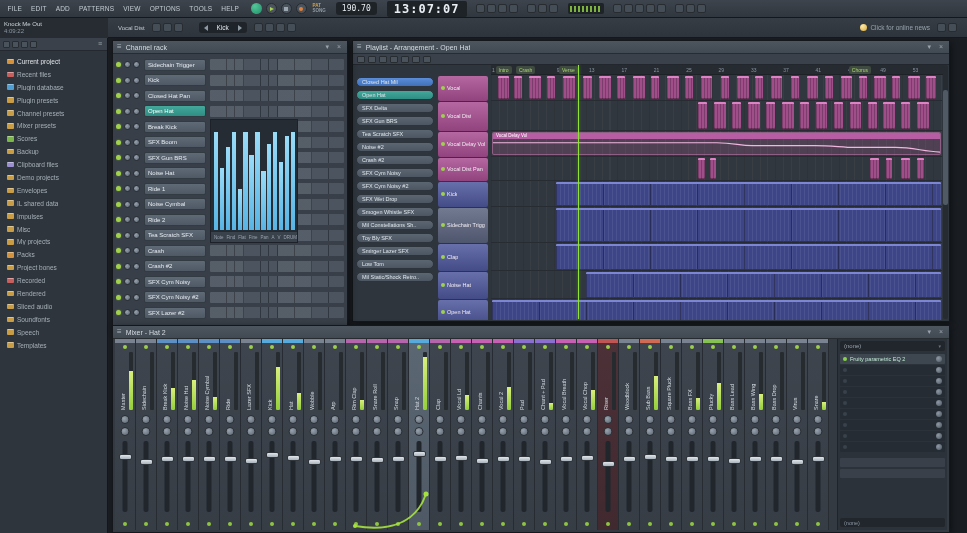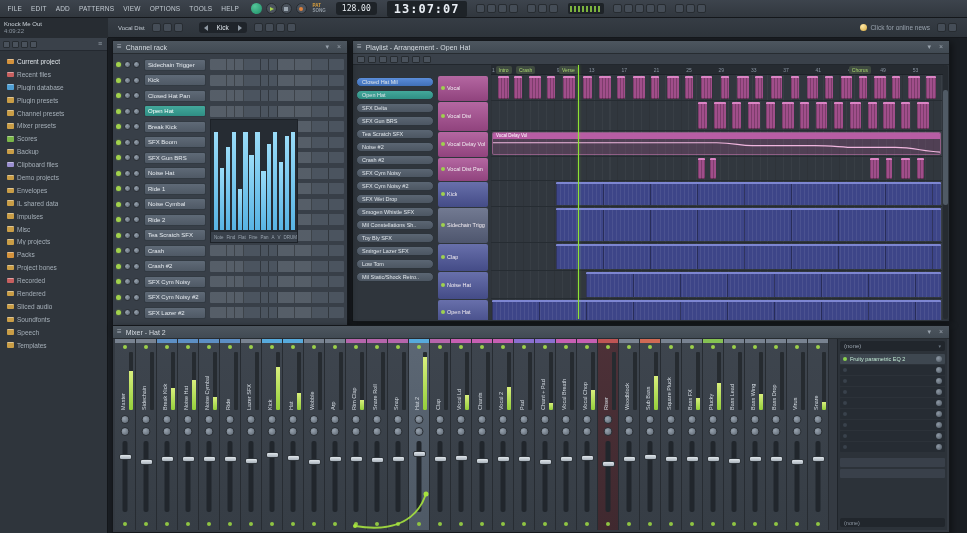--- a/index.html
+++ b/index.html
@@ -170,21 +170,21 @@
     <span class="mb-circle">
         <i class="sq"></i>
       </span>
     <span class="mb-circle">
         <i class="dotr"></i>
       </span>
     <span class="patsong">
       <b>PAT</b>
       <b>SONG</b>
     </span>
-    <span class="tempo">128.00</span>
+    <span class="tempo">190.70</span>
     <span class="timedisp">13:07:07</span>
     <span class="mb-group">
       <i class="mb-ico"></i>
       <i class="mb-ico"></i>
       <i class="mb-ico"></i>
       <i class="mb-ico"></i>
     </span>
     <span class="mb-group">
       <i class="mb-ico"></i>
       <i class="mb-ico"></i>

